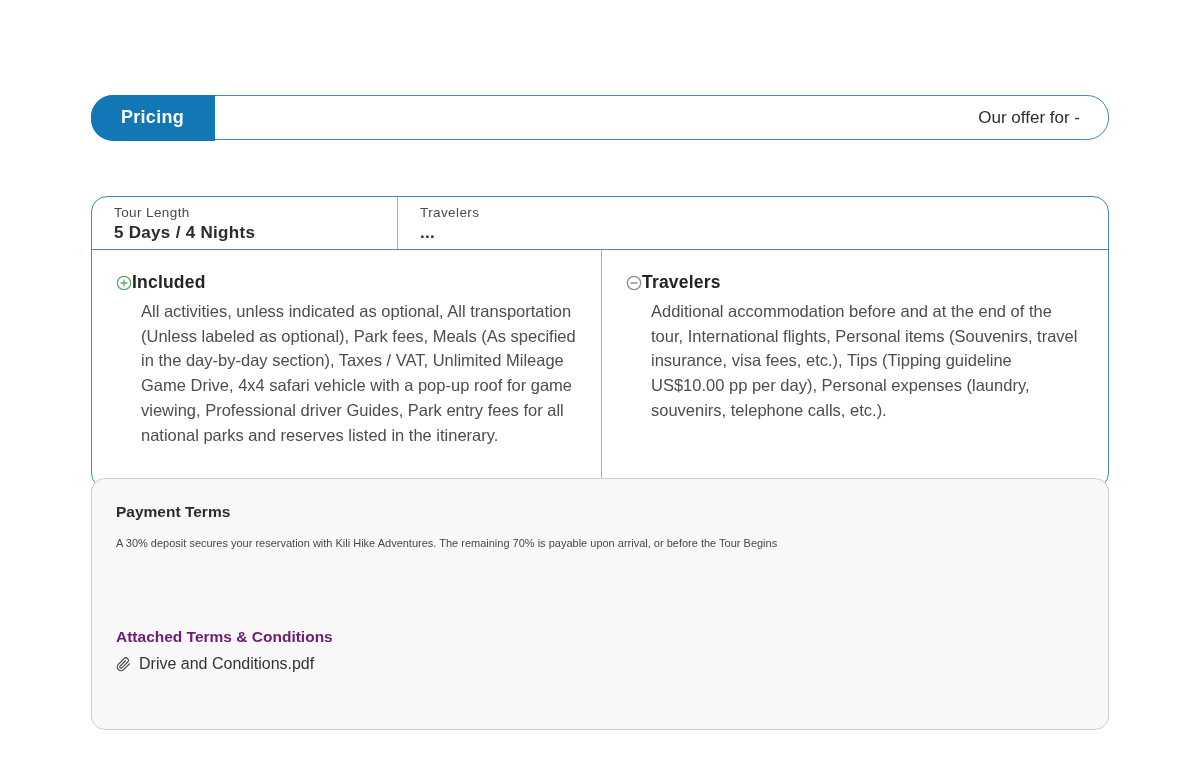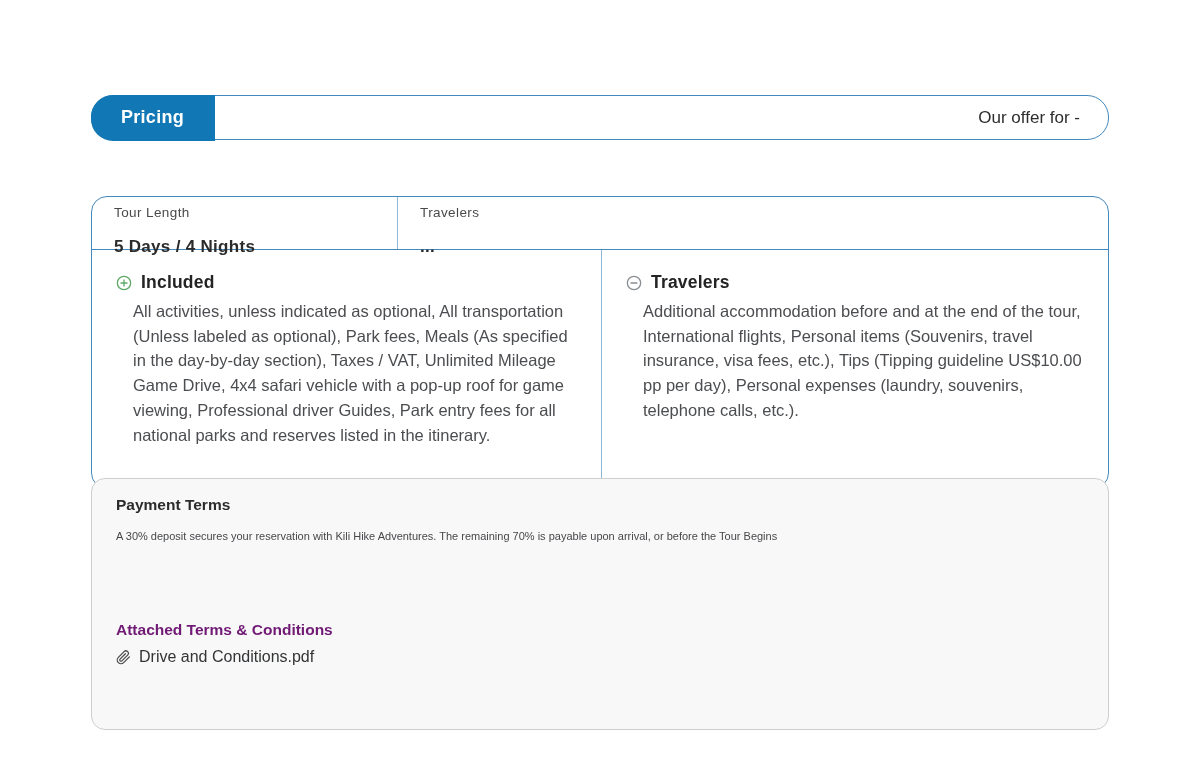--- a/index.html
+++ b/index.html
@@ -56,45 +56,45 @@
   }
   .summary-row {
     height: 53px; flex: 0 0 53px;
     border-bottom: 1.5px solid #4389be;
     display: flex;
   }
   .summary-cell { padding: 8px 0 0 22px; }
   .summary-cell.tour { width: 306px; border-right: 1px solid #8fb8d6; }
   .summary-cell.travelers { flex: 1; }
   .summary-label { font-size: 13.5px; color: #4a4a4a; letter-spacing: 0.4px; }
-  .summary-value { font-size: 17px; font-weight: bold; color: #2b2b2b; margin-top: 17px; letter-spacing: 0.3px; }
+  .summary-value { font-size: 17px; font-weight: bold; color: #2b2b2b; margin-top: 3px; letter-spacing: 0.3px; }
 
   .columns-row { flex: 1; display: flex; }
   .col { padding: 22px 24px 0 24px; }
   .col.included { width: 510px; border-right: 1px solid #8fb8d6; }
   .col.excluded { flex: 1; }
-  .col-heading { display: flex; align-items: center; gap: 9px; }
+  .col-heading { display: flex; align-items: center; }
   .col-heading .icon { width: 16px; height: 16px; display: inline-flex; flex: 0 0 16px; }
   .col-title { font-size: 17.5px; font-weight: bold; color: #242424; letter-spacing: 0.2px; }
   .col-text {
-    margin: 6px 0 0 17px;
+    margin: 6px 0 0 25px;
     font-size: 16.5px;
     line-height: 24.7px;
     color: #4b4d50;
     max-width: 452px;
   }
 
   
   .payment-box {
     position: absolute; left: 91px; top: 478px;
     width: 1018px; height: 252px;
     background: #f8f8f8;
     border: 1px solid #cfcfcf;
     border-radius: 14px;
-    padding: 17px 24px 0 24px;
+    padding: 24px 24px 0 24px;
   }
   .payment-title { font-size: 15.5px; font-weight: bold; color: #2b2b2b; }
   .payment-text {
     margin-top: 10px;
     font-size: 11px;
     line-height: 25px;
     color: #46484b;
     max-width: 975px;
   }
   .attach-title { margin-top: 72px; font-size: 15.5px; font-weight: bold; color: #701a75; }

